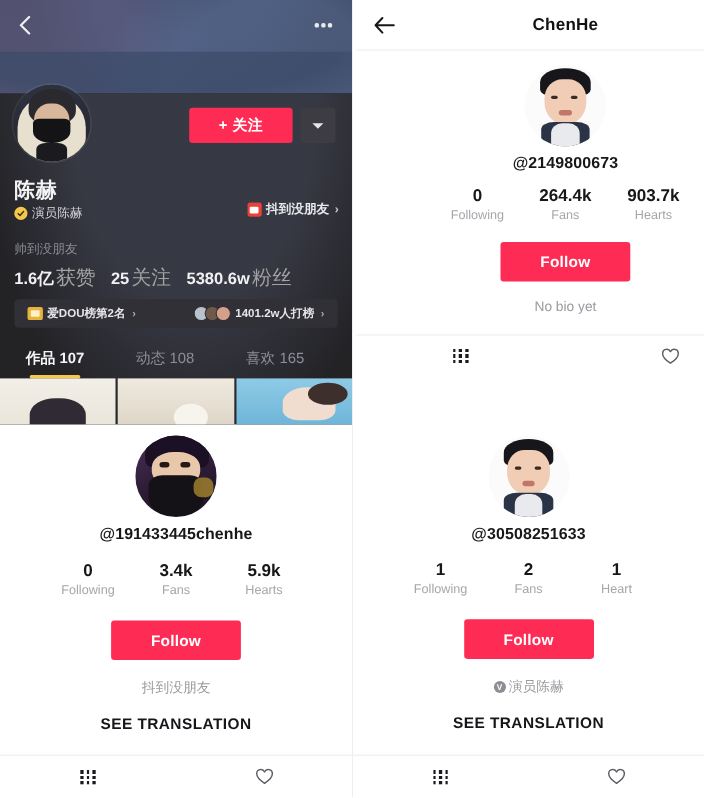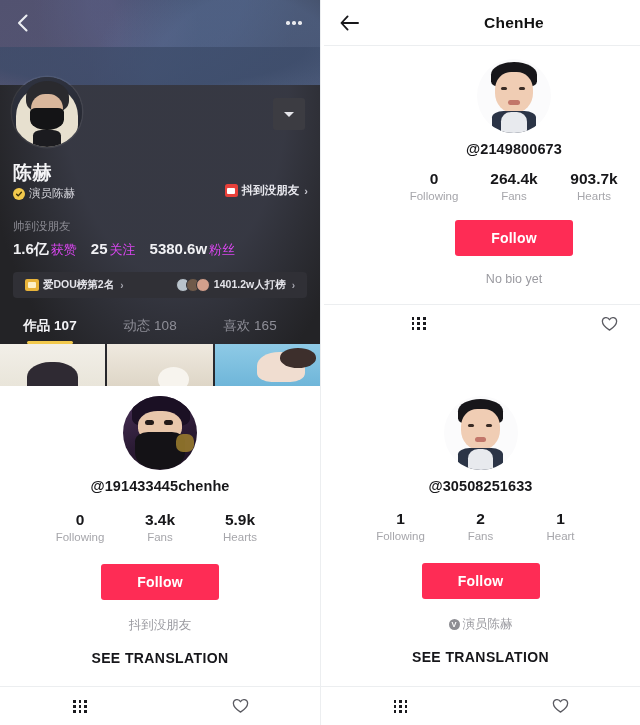--- a/index.html
+++ b/index.html
@@ -89,21 +89,21 @@
   }
   .tt-icon{width:13px;height:13px;border-radius:2.5px;background:#e8403a;display:block;position:relative;flex:0 0 auto;}
   .tt-icon::after{content:"";position:absolute;left:2.5px;top:4px;width:8px;height:5.5px;background:#fff;border-radius:1px;}
   .dy-tt span{color:#e8e8ee;font-size:11.5px;font-weight:600;}
   .dy-tt .chev{color:#c8c8d0;font-size:11px;margin-left:1px;}
 
   .dy-bio{position:absolute;left:13px;top:219px;color:#8b8b93;font-size:11.5px;z-index:5;}
 
   .dy-stats{position:absolute;left:13px;top:240px;display:flex;align-items:baseline;gap:14px;z-index:5;}
   .dy-stat{color:#f1f1f4;font-size:15px;font-weight:700;white-space:nowrap;}
-  .dy-stat em{font-style:normal;font-size:13px;font-weight:400;color:#d946ef;margin-left:2px;}
+  .dy-stat em{font-style:normal;font-size:18px;font-weight:400;color:#a3a3a3;margin-left:2px;}
 
   .dy-ranks{
     position:absolute;left:13px;top:272px;width:294px;height:26px;background:#303036;border-radius:4px;
     display:flex;align-items:center;z-index:5;
   }
   .rank{display:flex;align-items:center;gap:4px;cursor:pointer;}
   .rank-a{margin-left:12px;}
   .rank-b{margin-left:auto;margin-right:12px;}
   .rank span{color:#e4e4ea;font-size:10.5px;font-weight:600;}
   .rank .chev{color:#a9a9b2;font-size:10px;margin-left:2px;}
@@ -244,20 +244,21 @@
       <div class="dy-avatar">
         <div class="av-art av1">
           <div class="hood"></div>
             <div class="hood2"></div>
             <div class="face"></div>
           <div class="mask"></div>
             <div class="torso"></div>
         </div>
       </div>
 
+      <div class="dy-follow">+ 关注</div>
       <div class="dy-caret">
         <i></i>
       </div>
 
       <div class="dy-name">陈赫</div>
 
       <div class="dy-verify">
         <span class="dy-vbadge">
           <svg width="8" height="8" viewBox="0 0 10 10">
               <path d="M2 5.3l2 2 4-4.4" stroke="#3a2f08" stroke-width="1.7" fill="none" stroke-linecap="round" stroke-linejoin="round"></path>

